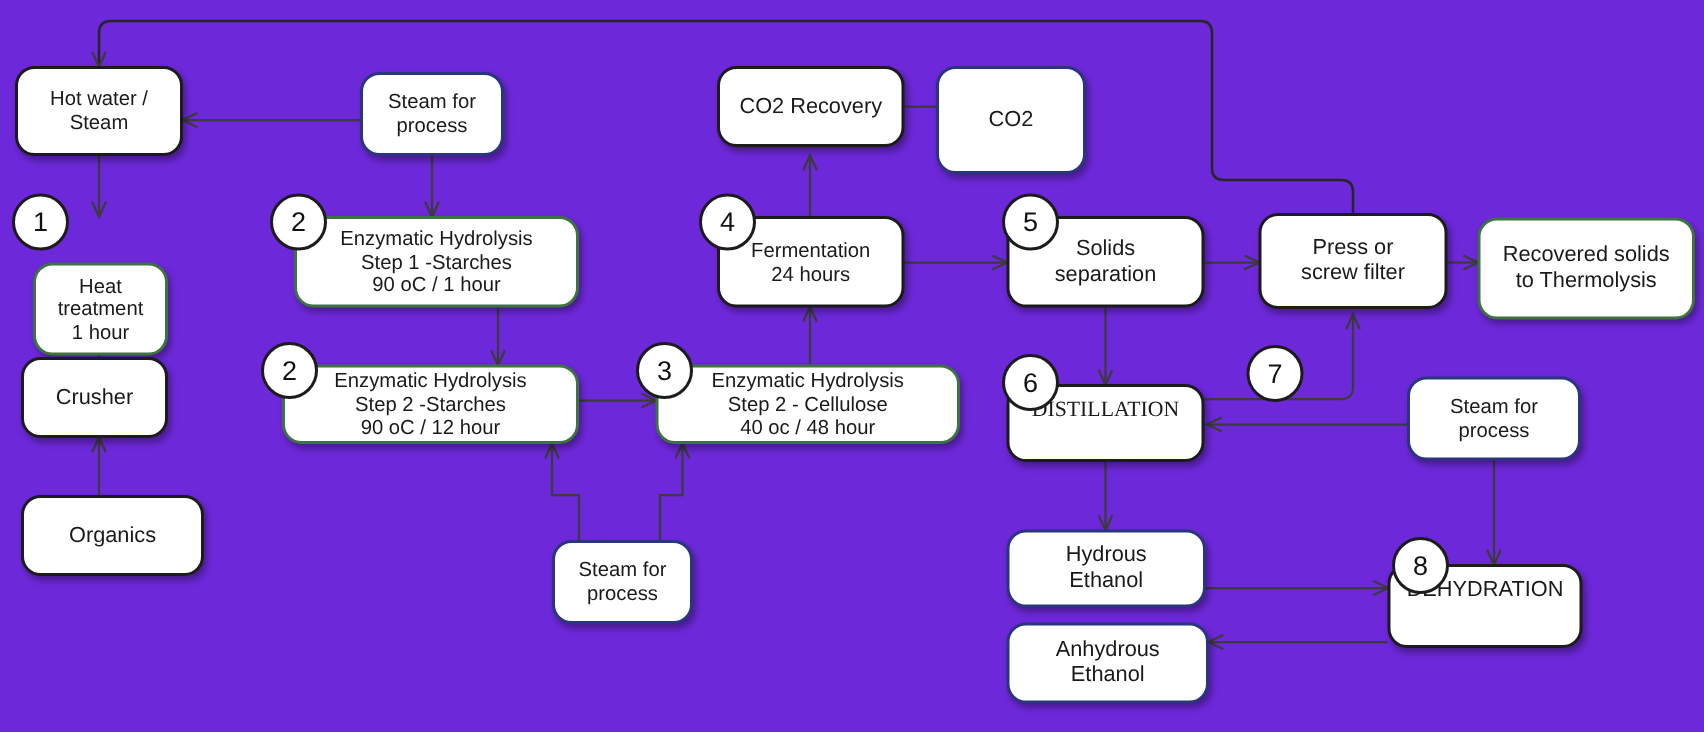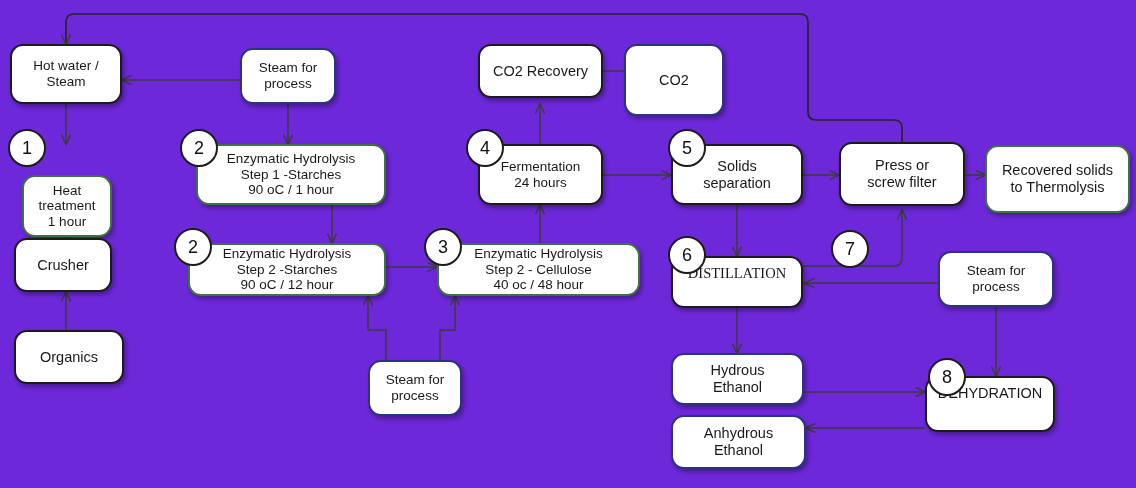--- a/index.html
+++ b/index.html
@@ -134,21 +134,21 @@
   <div class="node n-green fs13" style="left:22px;top:144px;width:90px;height:62px;margin-top:31px;">
     <span class="lbl">Heat
 treatment
 1 hour</span>
   </div>
 
   <div class="node n-black fs14" style="left:14px;top:238px;width:98px;height:54px;text-align:right;">
     <span class="lbl">Crusher</span>
   </div>
 
-  <div class="node n-black fs14" style="left:14px;top:330px;width:110px;height:54px;">
+  <div class="node n-black fs14" style="left:14px;top:330px;width:122px;height:54px;">
     <span class="lbl">Organics</span>
   </div>
 
   <div class="node n-blue fs13" style="left:240px;top:48px;width:96px;height:56px;">
     <span class="lbl">Steam for
 process</span>
   </div>
 
   <div class="node n-green fs13" style="left:196px;top:144px;width:190px;height:61px;">
     <span class="lbl">Enzymatic Hydrolysis

